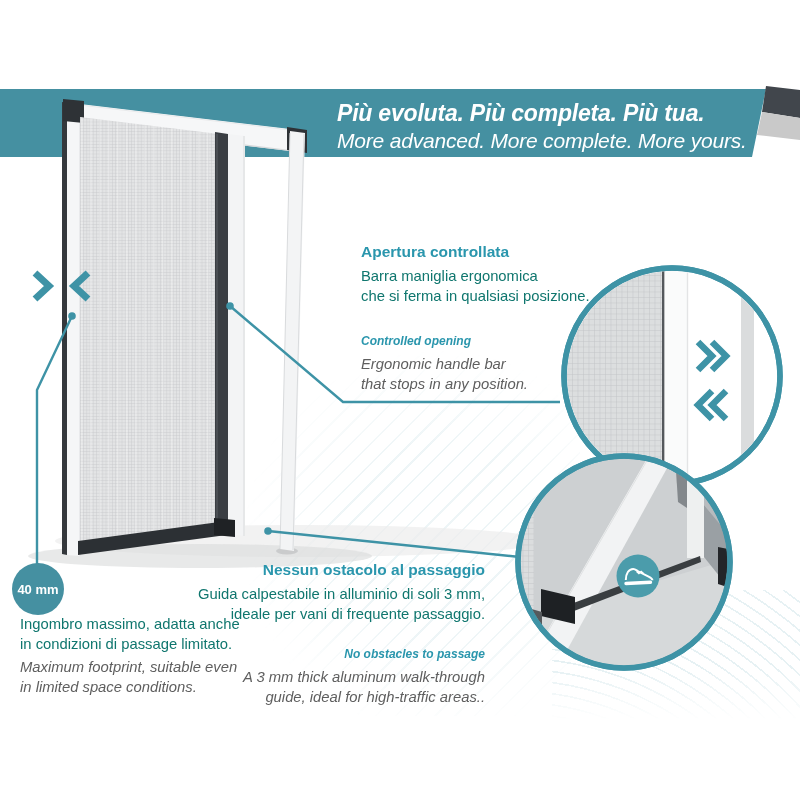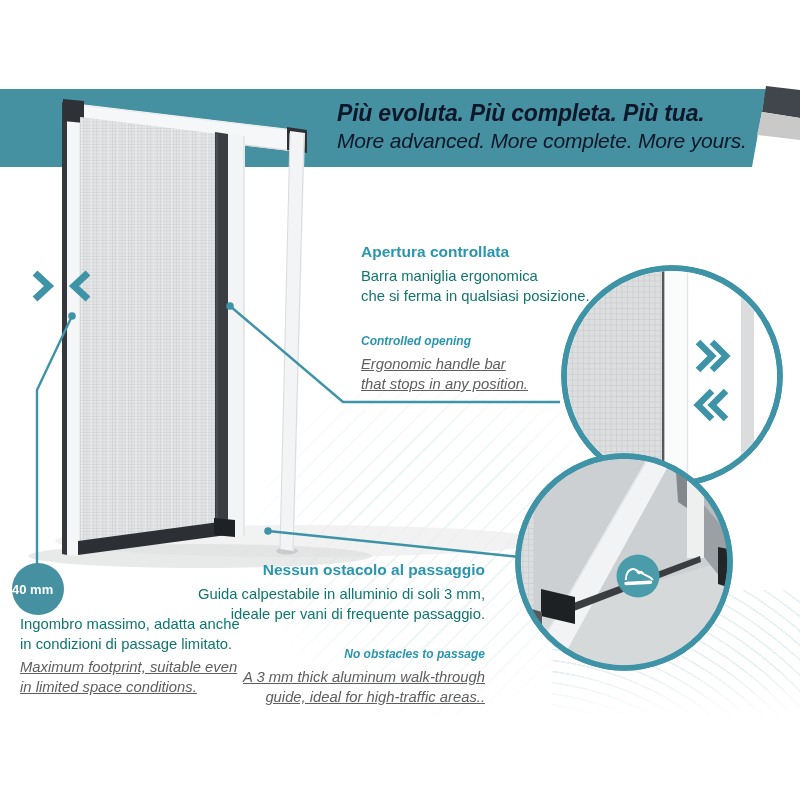--- a/index.html
+++ b/index.html
@@ -19,50 +19,50 @@
   .arcs{
     position:absolute;left:552px;top:590px;width:248px;height:130px;
     background:repeating-radial-gradient(circle at -15% 290%,
       rgba(62,147,166,0.13) 0px, rgba(62,147,166,0.13) 1.6px,
       transparent 1.6px, transparent 11px);
     -webkit-mask-image:linear-gradient(to bottom, #000 0%, #000 60%, transparent 100%);
     mask-image:linear-gradient(to bottom, #000 0%, #000 60%, transparent 100%);
   }
   
   .banner{
-    position:absolute;left:0;top:89px;width:766px;height:78px;
-    background:#4590a1;color:#0f172a;
+    position:absolute;left:0;top:89px;width:766px;height:68px;
+    background:#4590a1;color:#ffffff;
     clip-path:polygon(0 0, 100% 0, calc(100% - 14px) 100%, 0 100%);
     box-sizing:border-box;padding:9px 0 0 337px;
   }
   .banner .title{
     font-size:23px;font-weight:bold;font-style:italic;line-height:30px;letter-spacing:-0.2px;
   }
   .banner .subtitle{
     font-size:21px;font-style:italic;line-height:25px;letter-spacing:-0.2px;
   }
   
   .art{position:absolute;left:0;top:0;width:800px;height:800px;}
   
   .feature{position:absolute;color:#3e3e3e;}
   .feature .h-it{color:#2a96ad;font-weight:bold;font-size:15.5px;line-height:18px;margin:0 0 5px 0;}
   .feature .h-en{color:#2a96ad;font-weight:bold;font-style:italic;font-size:12px;line-height:18px;margin:0 0 4px 0;}
   .feature .line{display:block;font-size:14.8px;line-height:20px;color:#0f766e;}
-  .feature .line.en{font-style:italic;color:#5e5e5e;text-decoration:underline;}
+  .feature .line.en{font-style:italic;color:#5e5e5e;}
   .f-opening{left:361px;top:243px;width:250px;}
   .f-opening .en-block{margin-top:26px;}
   .f-passage{right:315px;top:561px;width:290px;text-align:right;}
   .f-passage .en-block{margin-top:21px;}
   .f-footprint{left:20px;top:614px;width:240px;}
   .f-footprint .en-block{margin-top:3px;}
   
   .badge-40{
     position:absolute;left:12px;top:563px;width:52px;height:52px;border-radius:50%;
     background:#4590a1;color:#ffffff;font-size:13px;font-weight:bold;
-    display:flex;align-items:center;
+    display:flex;align-items:center;justify-content:center;
   }
 </style>
 </head>
 <body>
 
 <div class="stage">
 
   <div class="stripes"></div>
   <div class="arcs"></div>
 

